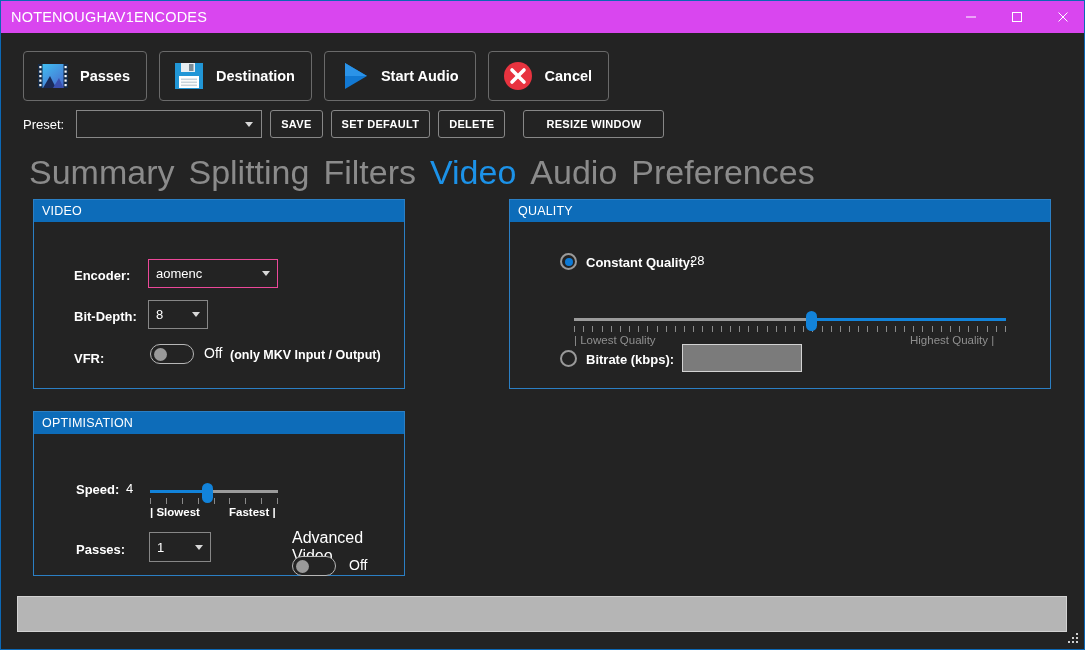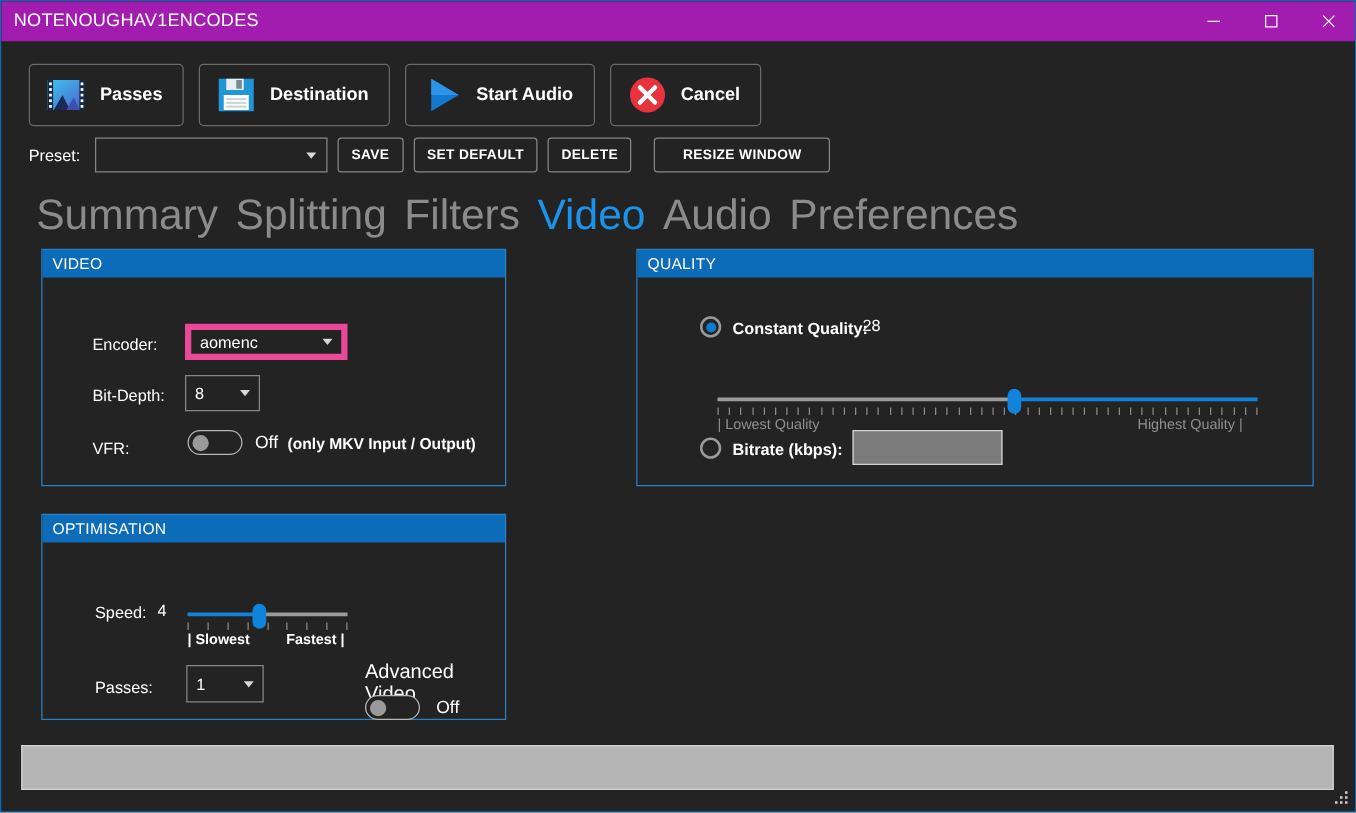--- a/index.html
+++ b/index.html
@@ -14,21 +14,21 @@
     width: 1085px; height: 650px;
     background: #232323;
     border: 1px solid #0c68b5;
     overflow: hidden;
   }
 
   
   .titlebar {
     position: absolute; top: 0; left: 0;
     width: 1085px; height: 32px;
-    background: #a21caf;
+    background: #d946ef;
     display: flex; align-items: center;
   }
   .title-text {
     color: #ffffff; font-size: 14.5px; letter-spacing: .2px;
     padding-left: 10px; white-space: nowrap;
   }
   .win-controls { margin-left: auto; display: flex; height: 32px; }
   .win-btn {
     width: 46px; height: 32px;
     display: flex; align-items: center; justify-content: center;
@@ -100,29 +100,29 @@
     color: #ffffff; font-size: 12.5px;
     display: flex; align-items: center; padding-left: 8px;
     letter-spacing: .2px;
   }
   .group-body { position: relative; width: 100%; }
 
   #grp-video { left: 32px; top: 198px; width: 372px; height: 190px; }
   #grp-quality { left: 508px; top: 198px; width: 542px; height: 190px; }
   #grp-opt { left: 32px; top: 410px; width: 372px; height: 165px; }
 
-  .fld-label { position: absolute; color: #ffffff; font-size: 13px; font-weight: normal; text-align: center; }
+  .fld-label { position: absolute; color: #ffffff; font-size: 13px; font-weight: bold; text-align: center; }
 
   .combo {
     position: absolute;
     border: 1px solid #878787; background: #232323;
     display: flex; align-items: center;
     padding: 0 7px; color: #ffffff; font-size: 13px;
   }
-  .combo.focused { border: 5px solid #ec4899; }
+  .combo.focused { border: 1px solid #ec4899; }
   .combo .arrow { margin-left: auto; }
 
   
   .switch {
     position: absolute;
     width: 44px; height: 20px;
     border: 1px solid #b7b7b7; border-radius: 10px;
     background: #232323;
   }
   .switch .knob {

